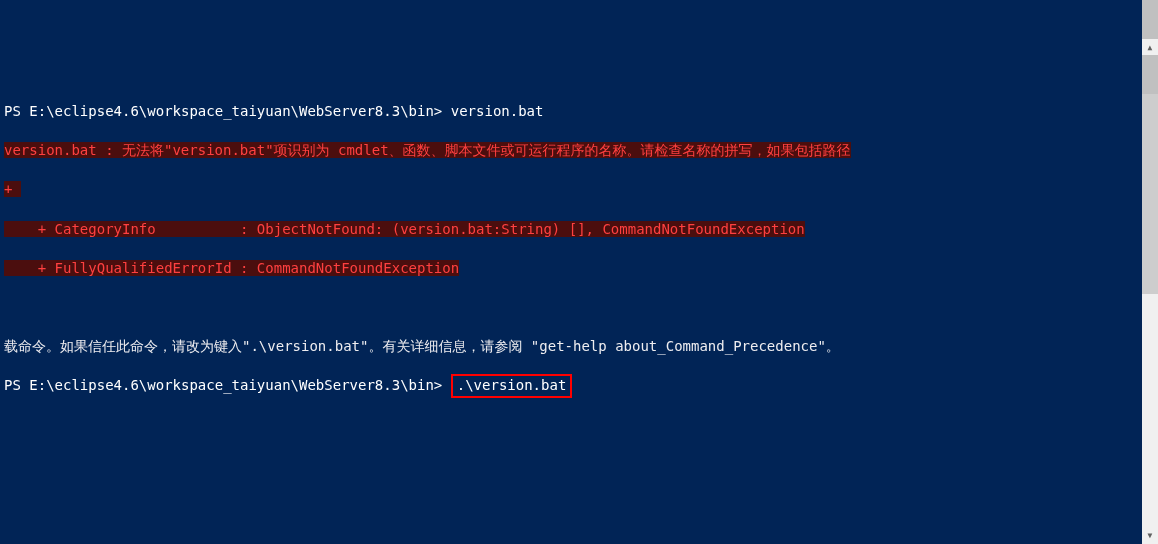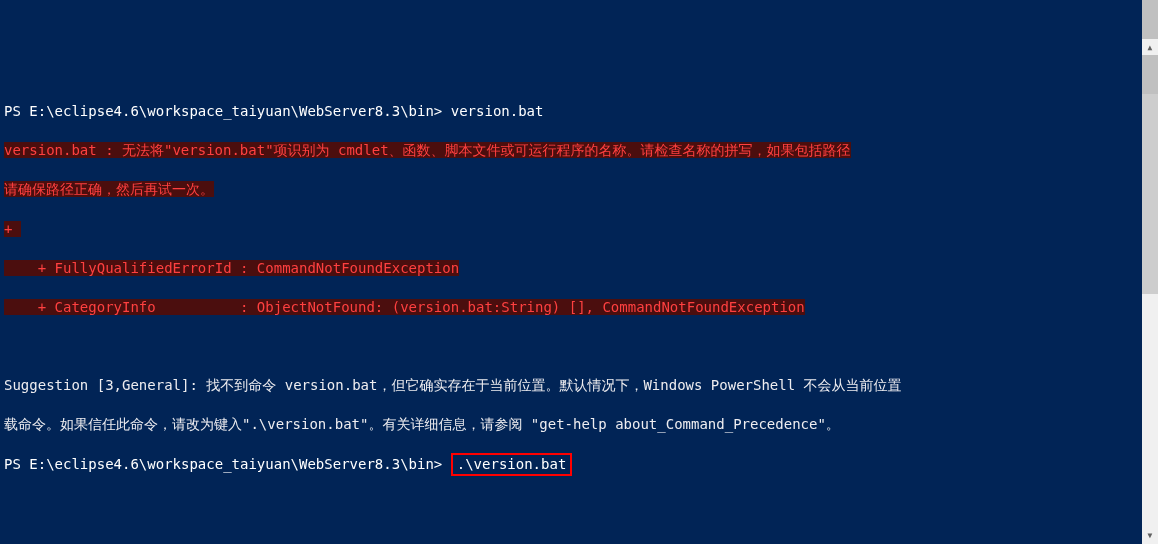--- a/index.html
+++ b/index.html
@@ -75,26 +75,24 @@
     }
   </style>
 </head>
 <body>
 
 
 
 <div class="terminal-area">
 <span class="line"><span class="prompt">PS E:\eclipse4.6\workspace_taiyuan\WebServer8.3\bin&gt; </span><span class="prompt">version.bat</span></span>
 <span class="line"><span class="error-highlight">version.bat : 无法将"version.bat"项识别为 cmdlet、函数、脚本文件或可运行程序的名称。请检查名称的拼写，如果包括路径</span></span>
-<span class="line"><span class="error-highlight">请确保路径正确，然后再试一次。</span></span>
 <span class="line"><span class="error-highlight">+ </span></span>
+<span class="line"><span class="error-highlight">    + CategoryInfo          : ObjectNotFound: (version.bat:String) [], CommandNotFoundException</span></span>
 <span class="line"><span class="error-highlight">    + FullyQualifiedErrorId : CommandNotFoundException</span></span>
-<span class="line"><span class="error-highlight">    + CategoryInfo          : ObjectNotFound: (version.bat:String) [], CommandNotFoundException</span></span>
 <span class="line"> </span>
-<span class="line"><span class="normal">Suggestion [3,General]: 找不到命令 version.bat，但它确实存在于当前位置。默认情况下，Windows PowerShell 不会从当前位置</span></span>
 <span class="line"><span class="normal">载命令。如果信任此命令，请改为键入".\version.bat"。有关详细信息，请参阅 "get-help about_Command_Precedence"。</span></span>
 <span class="line"><span class="prompt">PS E:\eclipse4.6\workspace_taiyuan\WebServer8.3\bin&gt; </span><span class="red-box"><span class="prompt">.\version.bat</span></span></span>
 
 
 
 
 
 
 
 

